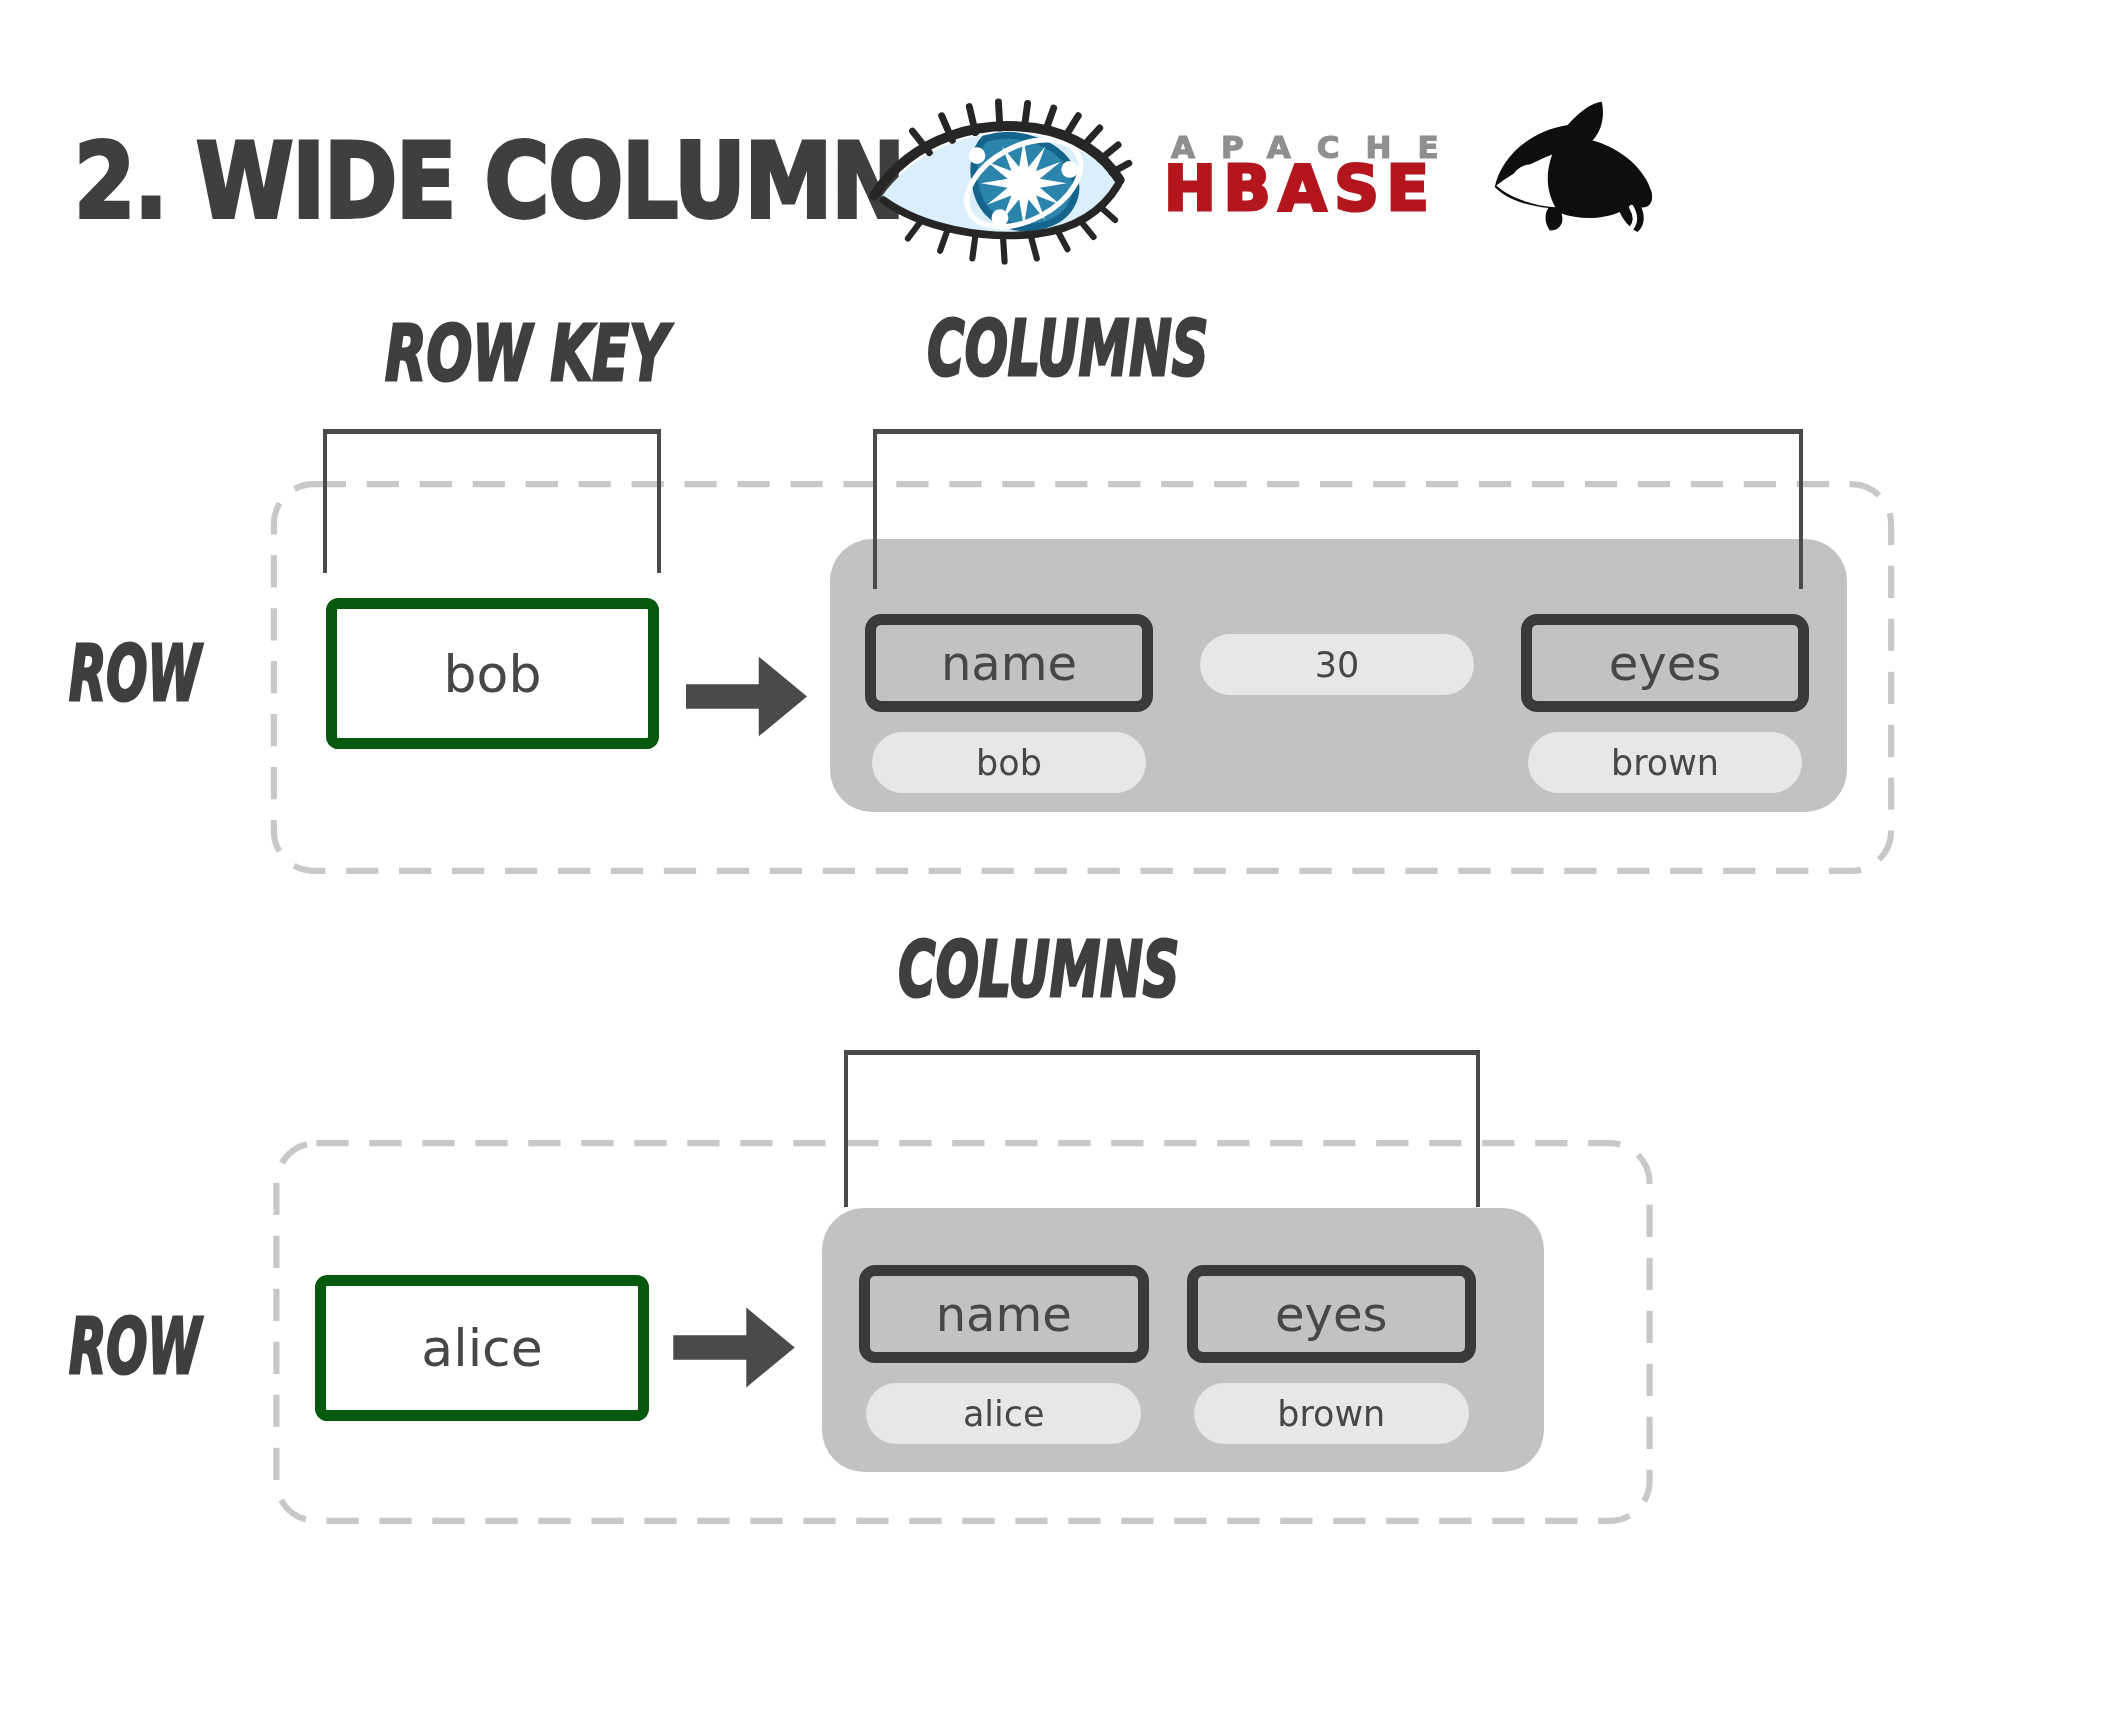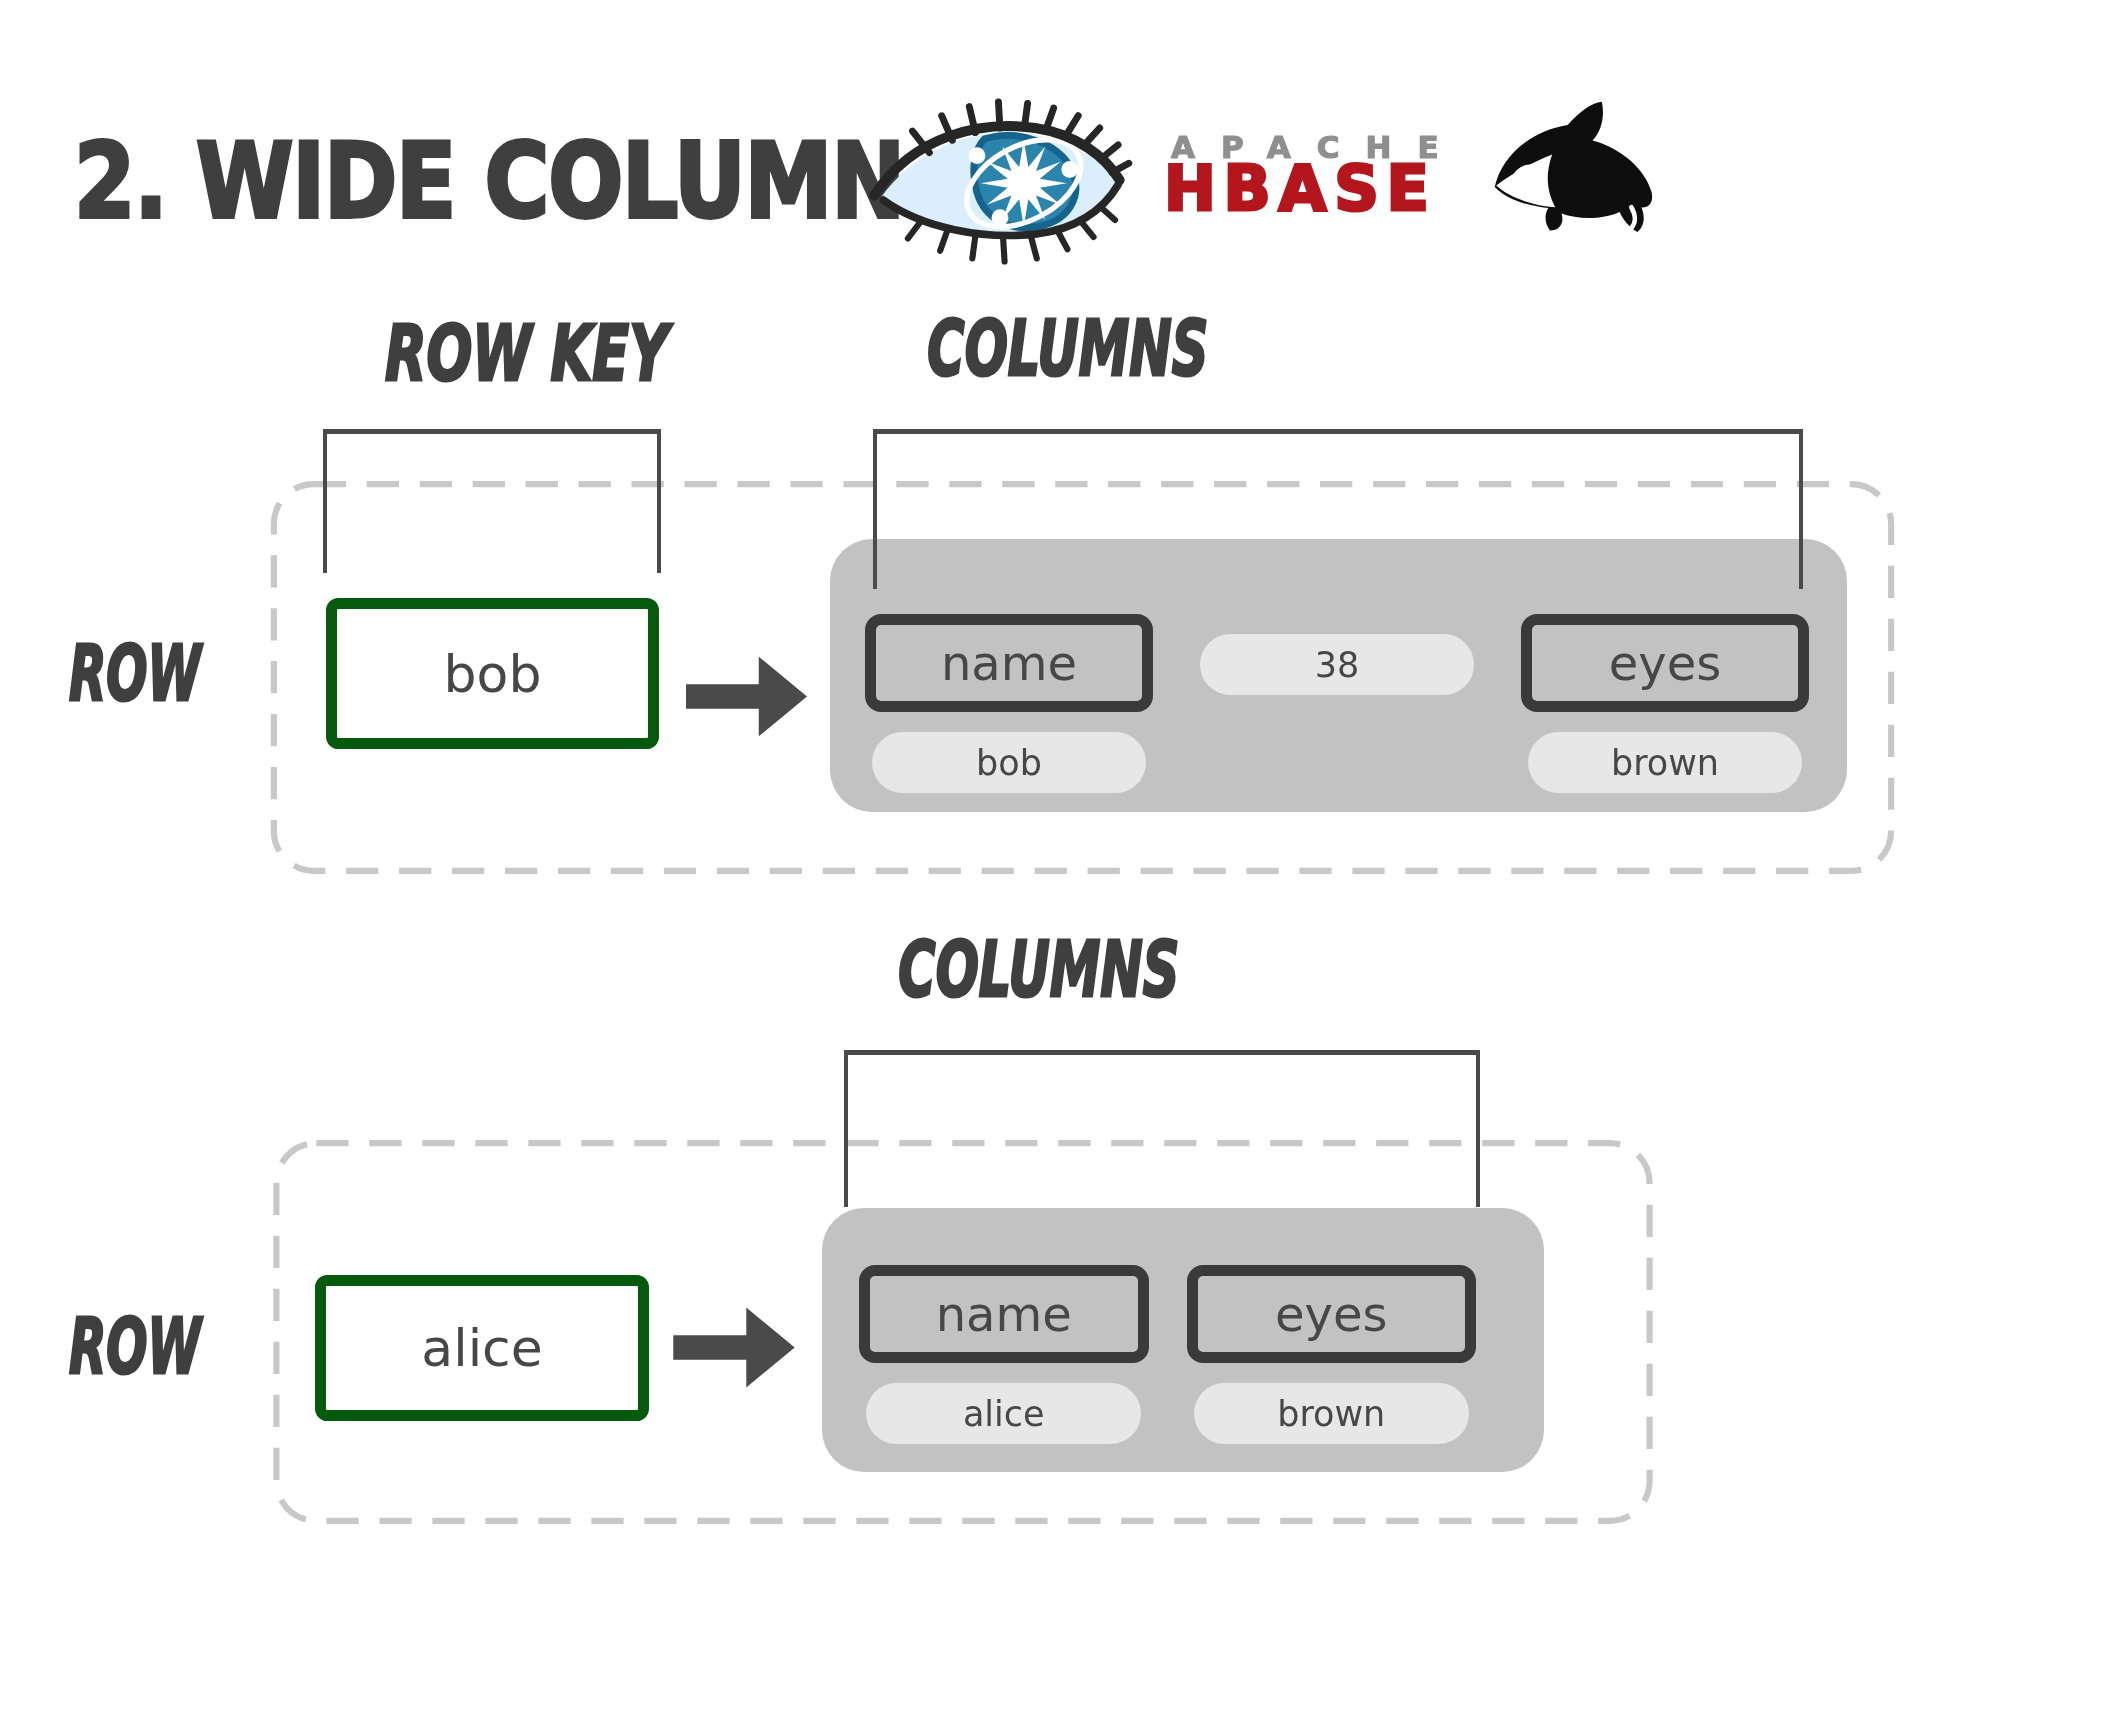--- a/index.html
+++ b/index.html
@@ -204,21 +204,21 @@
       <div class="col">
         <div class="col-head">
           <span>name</span>
         </div>
         <div class="col-pill">
           <span>bob</span>
         </div>
       </div>
       <div class="col">
         <div class="col-pill">
-          <span>38</span>
+          <span>30</span>
         </div>
       </div>
       <div class="col">
         <div class="col-head">
           <span>eyes</span>
         </div>
         <div class="col-pill">
           <span>brown</span>
         </div>
       </div>

